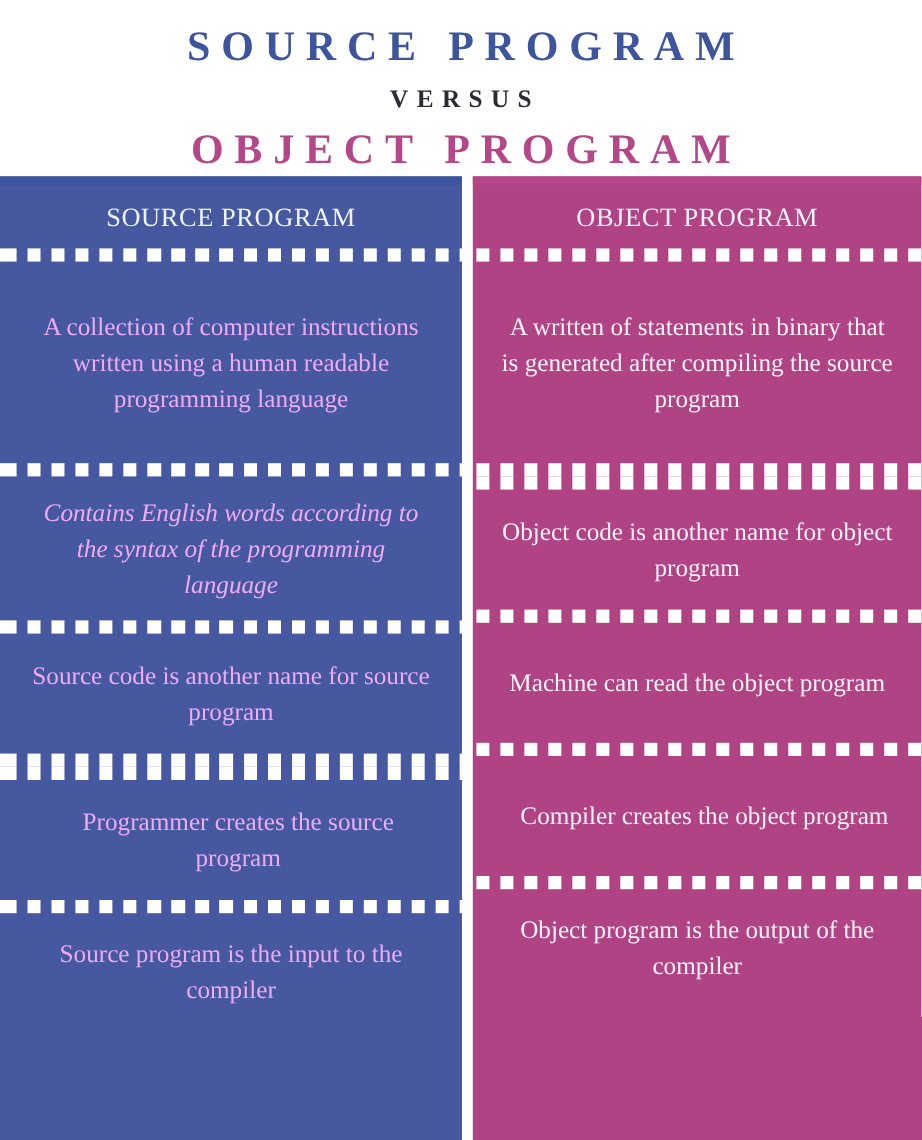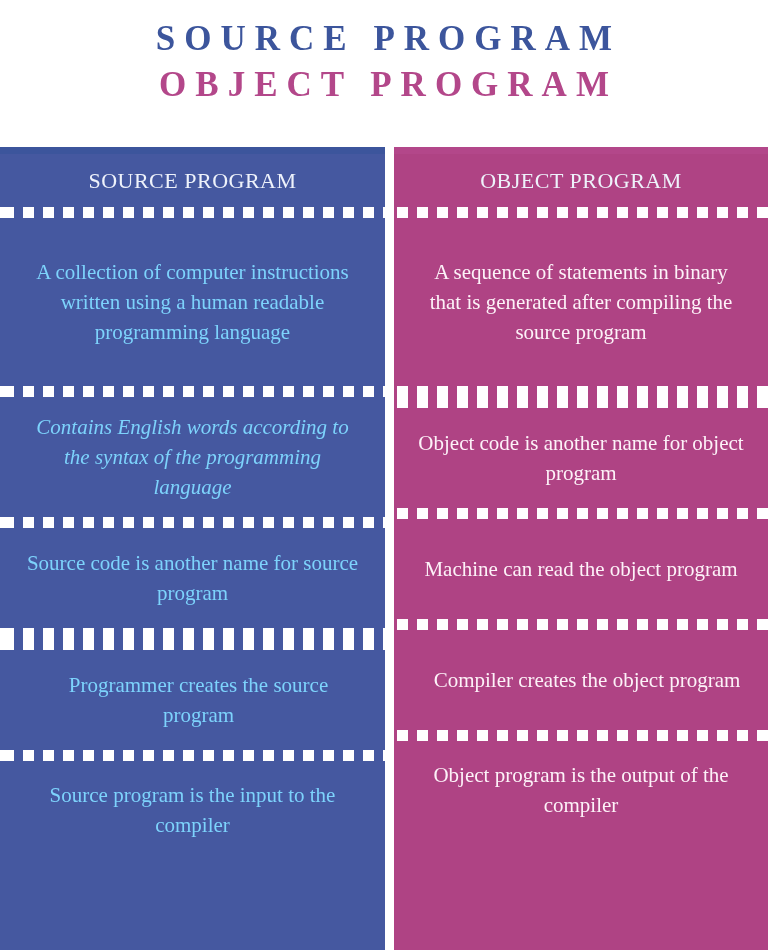--- a/index.html
+++ b/index.html
@@ -95,41 +95,42 @@
         transparent 11px, transparent 20px);
     background-position: 3px 0;
   }
 
   .cell {
     flex: none;
     display: flex;
     align-items: center;
     justify-content: center;
     text-align: center;
-    color: #7dd3fc;
+    color: #f0abfc;
     font-size: 21px;
     line-height: 30px;
     padding: 7px 24px;
     box-sizing: border-box;
   }
   .right .cell { color: #fdf2f8; }
 
   .cell.h1 { height: 168px; }
   .cell.h2 { height: 120px; font-style: italic; }
   .cell.h3 { height: 100px; }
   .cell.h4 { height: 100px; }
   .cell.h5 { height: 100px; margin-left: 12px; }
   .cell.h6 { height: 98px; }
   .spacer { flex: 1 1 auto; }
 </style>
 </head>
 <body>
 
 <div class="title-block">
   <div class="title-main">SOURCE PROGRAM</div>
+  <div class="title-versus">VERSUS</div>
   <div class="title-sub">OBJECT PROGRAM</div>
 </div>
 
 <div class="table">
 
   <div class="column left">
     <div class="col-accent"></div>
     <div class="col-header">SOURCE PROGRAM</div>
     <div class="dash-row"></div>
 
@@ -149,21 +150,21 @@
 
     <div class="cell h6">Source program is the input to the compiler</div>
     <div class="spacer"></div>
   </div>
 
   <div class="column right">
     <div class="col-accent"></div>
     <div class="col-header">OBJECT PROGRAM</div>
     <div class="dash-row"></div>
 
-    <div class="cell h1">A sequence of statements in binary that is generated after compiling the source program</div>
+    <div class="cell h1">A written of statements in binary that is generated after compiling the source program</div>
     <div class="dash-row"></div>
 
     <div class="dash-row"></div>
 
     <div class="cell h3">Object code is another name for object program</div>
     <div class="dash-row"></div>
 
     <div class="cell h4">Machine can read the object program</div>
     <div class="dash-row"></div>
 

